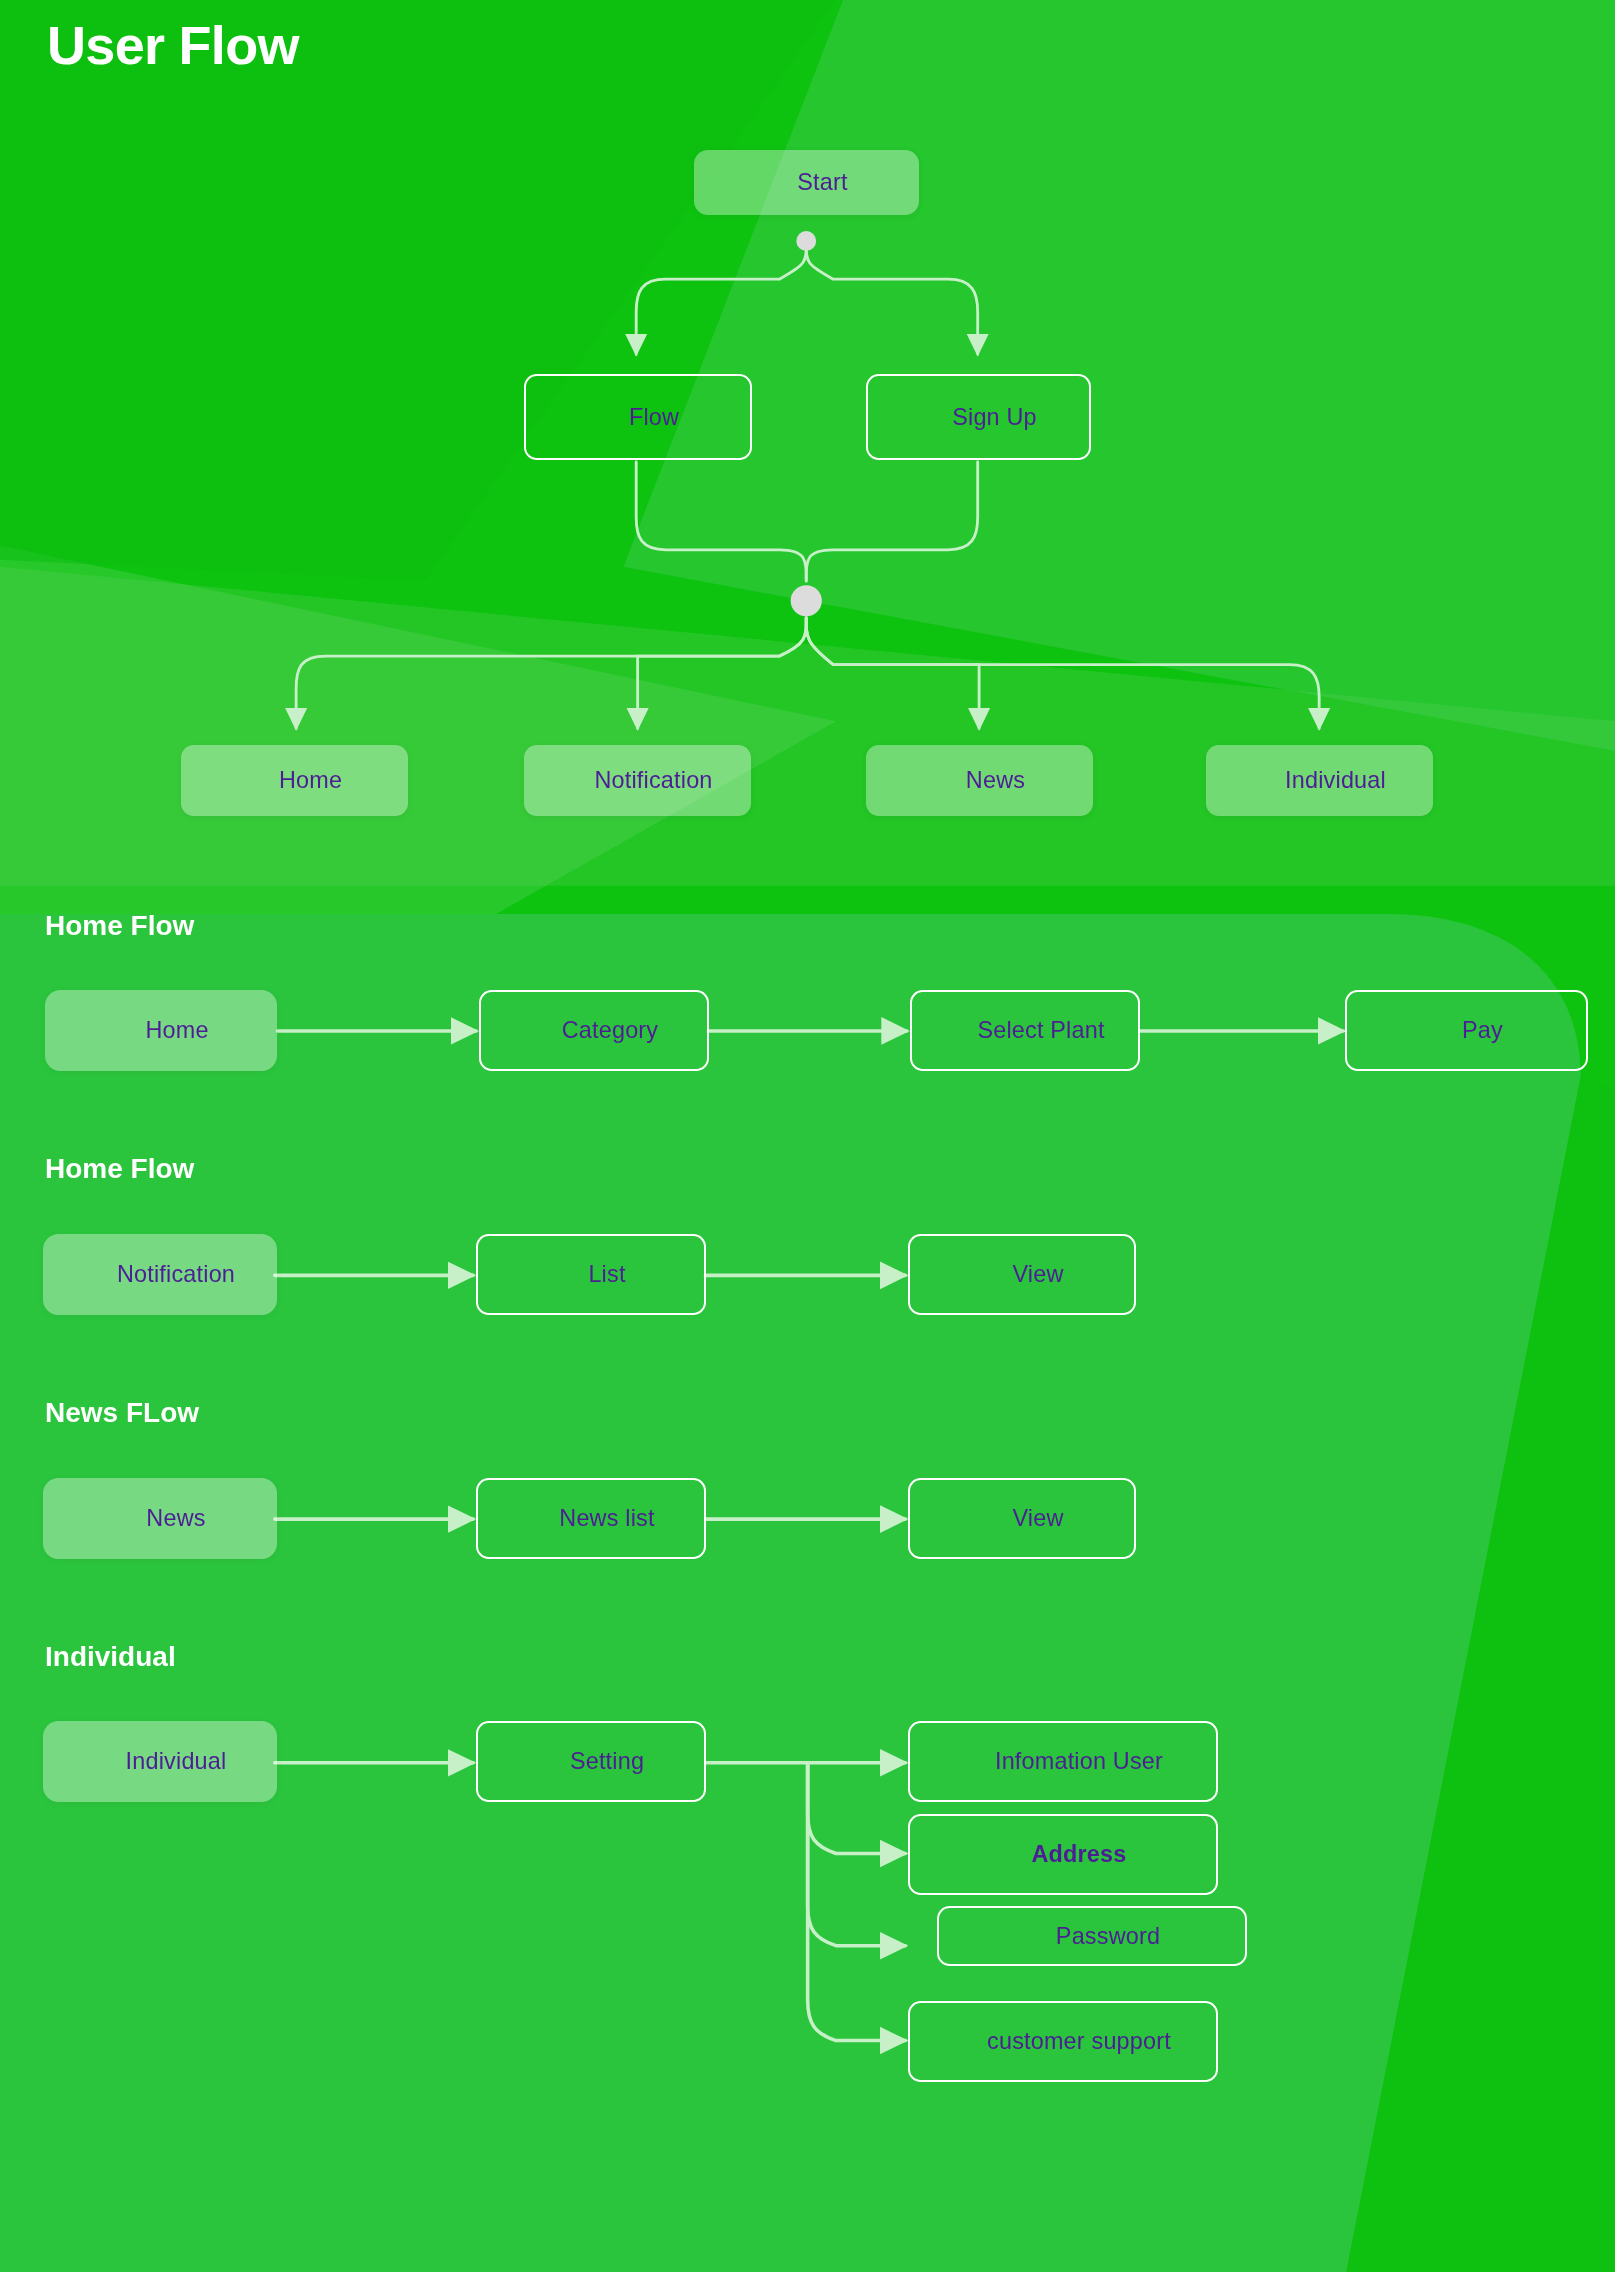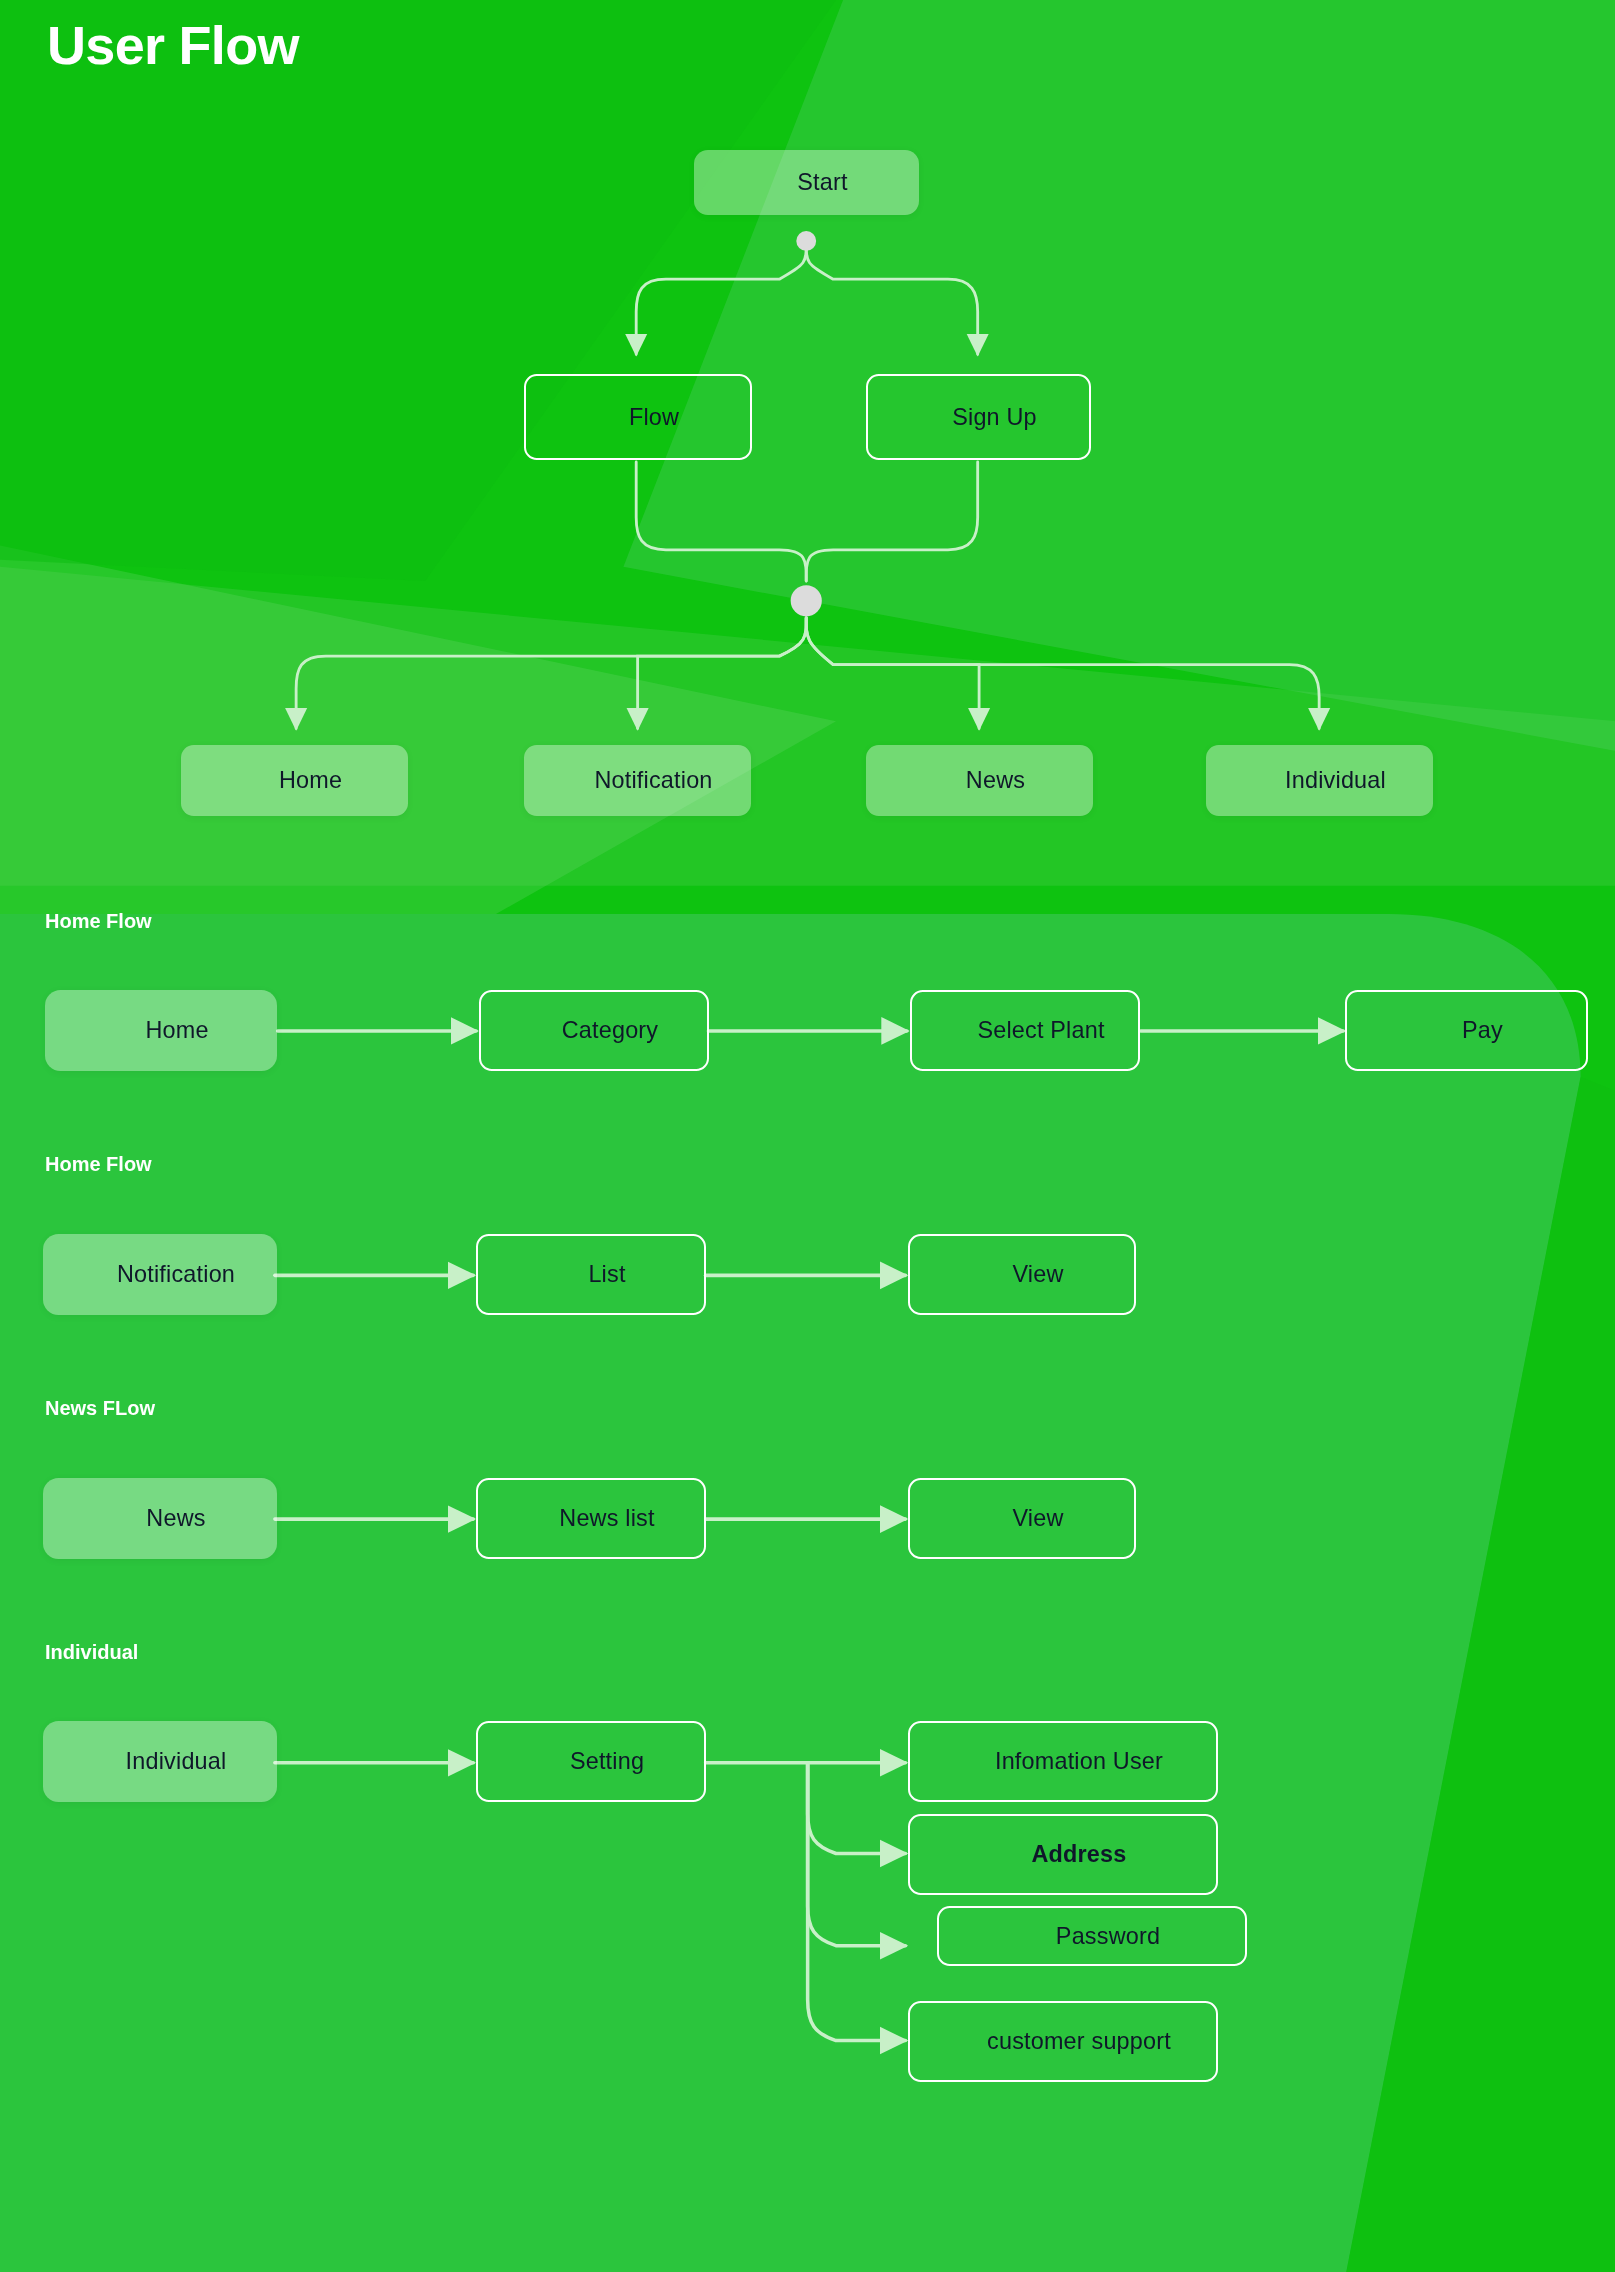--- a/index.html
+++ b/index.html
@@ -21,41 +21,41 @@
     letter-spacing:-0.7px; line-height:1.05;
   }
 
   
   #wires { position:absolute; inset:0; width:1616px; height:2273px; pointer-events:none; }
 
   
   .node {
     position:absolute;
     display:flex; align-items:center; justify-content:center;
-    color:#0f172a;
+    color:#4c1d95;
     font-size:23.4px;
     letter-spacing:0.2px;
     text-align:center;
     border-radius:12.8px;
     white-space:nowrap;
     padding-left:32px;
   }
   .node.solid {
     background:rgba(255,255,255,0.36);
     box-shadow:0 1.4px 7px rgba(0,0,0,0.05);
   }
   .node.outline {
     border:2.8px solid #ffffff;
     background:transparent;
   }
 
   
   .section-heading {
     position:absolute;
-    font-size:20px; font-weight:bold; color:#ffffff;
+    font-size:28px; font-weight:bold; color:#ffffff;
     letter-spacing:0px; white-space:nowrap;
   }
 </style>
 </head>
 <body>
 
 <svg id="bg" viewBox="0 0 2281 3208" preserveAspectRatio="none">
   <defs>
     <clipPath id="clipAll">
         <rect x="0" y="0" width="2281" height="3208"></rect>

